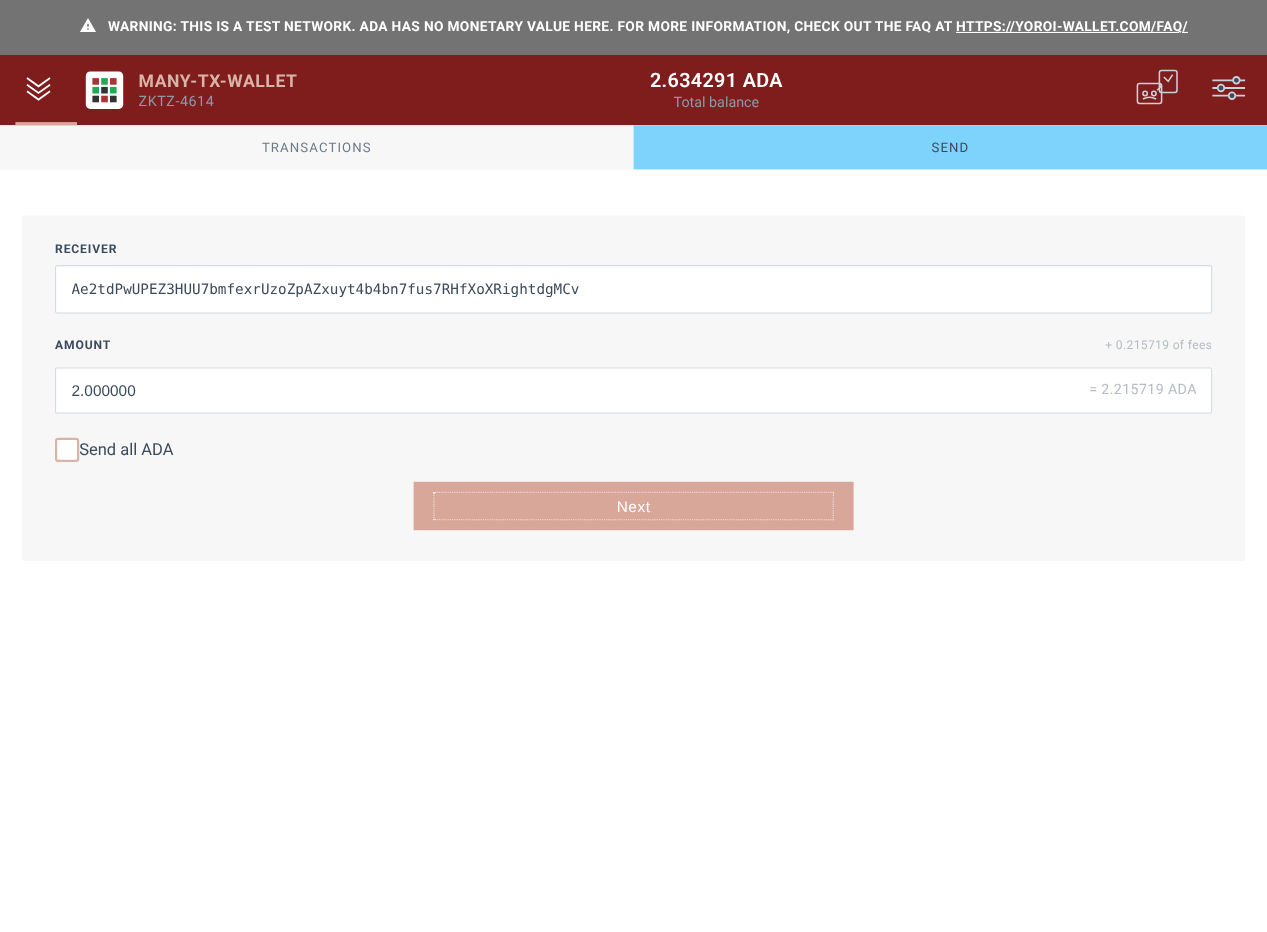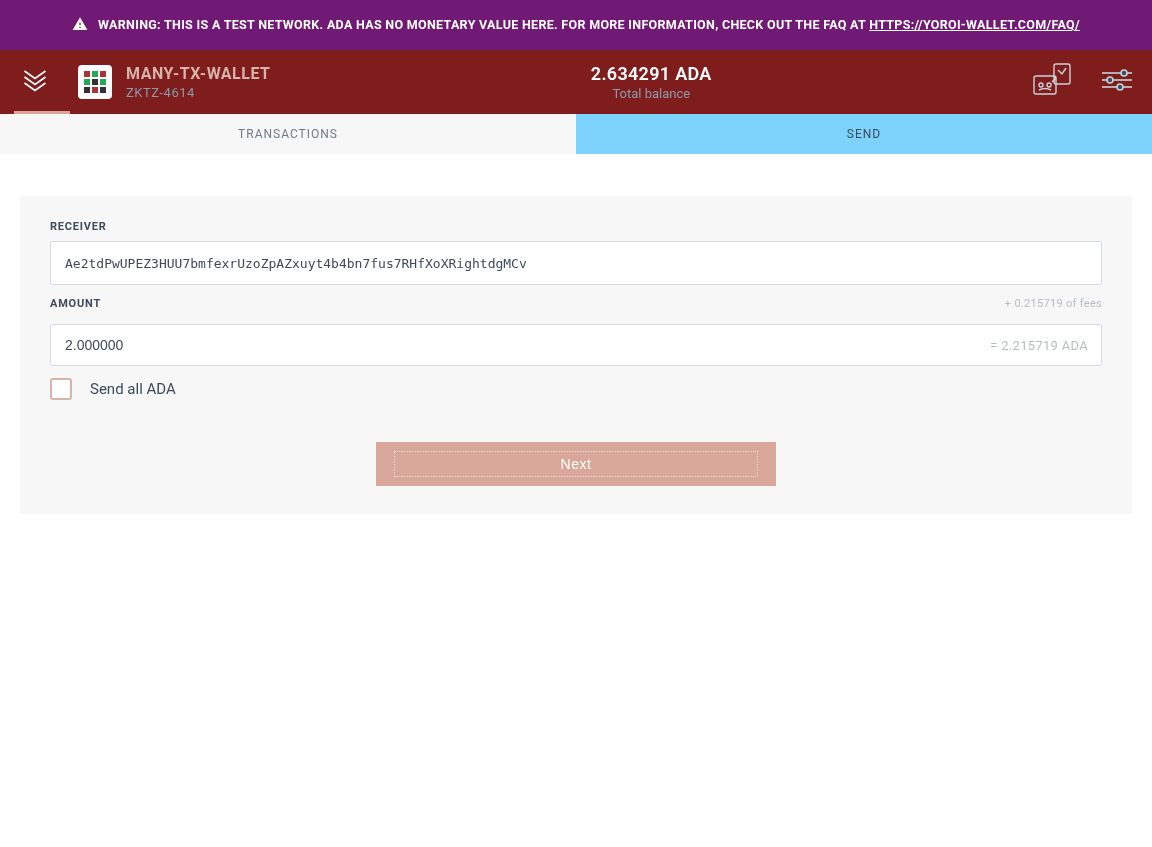--- a/index.html
+++ b/index.html
@@ -4,21 +4,21 @@
 <style>
 * { margin: 0; padding: 0; box-sizing: border-box; }
 body {
   font-family: -apple-system, BlinkMacSystemFont, "Segoe UI", Roboto, sans-serif;
   background: #fff;
   width: 1152px;
   height: 847px;
   overflow: hidden;
 }
 .warning-bar {
-  background: #701a75;
+  background: #737373;
   color: #fff;
   padding: 6px 20px;
   font-size: 12.5px;
   font-weight: 700;
   letter-spacing: 0.3px;
   text-align: center;
   display: flex;
   align-items: center;
   justify-content: center;
   min-height: 50px;
@@ -157,27 +157,26 @@
 }
 .amount-total {
   position: absolute;
   right: 14px;
   top: 50%;
   transform: translateY(-50%);
   color: #b5bcc4;
   font-size: 13px;
   letter-spacing: 0.3px;
 }
-.field-block { margin-bottom: 12px; }
+.field-block { margin-bottom: 22px; }
 .checkbox-row {
   display: flex;
   align-items: center;
-  gap: 18px;
   margin-top: 10px;
-  margin-bottom: 42px;
+  margin-bottom: 18px;
 }
 .checkbox {
   width: 22px;
   height: 22px;
   border: 2px solid #d9b2a8;
   border-radius: 3px;
   background: #fff;
   cursor: pointer;
 }
 .checkbox-label {

